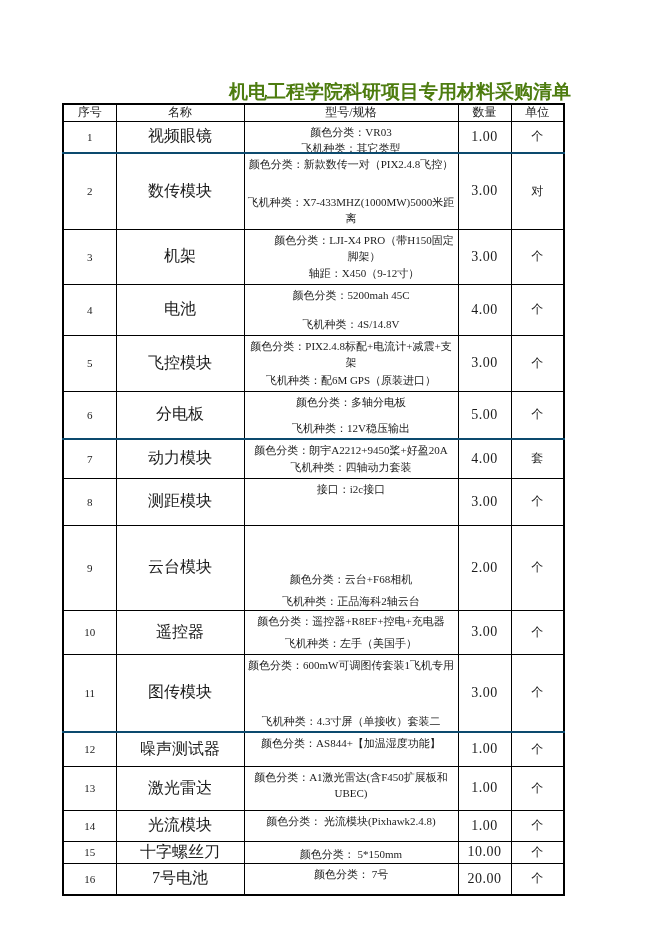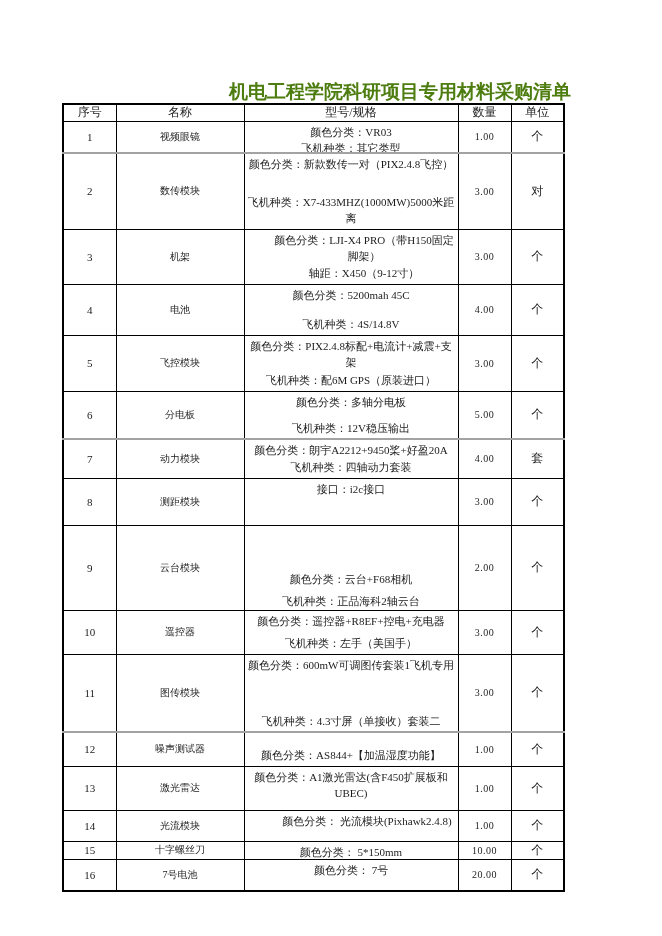--- a/index.html
+++ b/index.html
@@ -31,38 +31,38 @@
   th,td{
     border:1px solid #000;
     text-align:center;
     vertical-align:middle;
     padding:0;
     overflow:hidden;
   }
   thead tr{height:17px;}
   th{font-size:12px;font-weight:normal;line-height:15px;text-align:center;}
   td.no{font-size:11px;}
-  td.qty{font-size:10px;letter-spacing:0.5px;}
-  td.name{font-size:10px;margin-top:16px;}
+  td.qty{font-size:14px;letter-spacing:0.5px;}
+  td.name{font-size:16px;margin-top:16px;}
   td.unit{font-size:12px;}
   .specwrap{
     display:flex;
     flex-direction:column;
     justify-content:space-between;
     align-items:center;
     box-sizing:border-box;
     padding:1px 2px;
     width:100%;
   }
   .specline{
     font-size:11px;
     line-height:16px;
     text-align:center;
   }
-  tr.pb td{border-top:2px solid #a3a3a3;}
+  tr.pb td{border-top:2px solid #0c4a6e;}
 </style>
 </head>
 <body>
 
 <div class="page-title">机电工程学院科研项目专用材料采购清单</div>
 
 <table class="sheet">
   <colgroup>
     <col style="width:53px">
     <col style="width:128px">
@@ -209,21 +209,21 @@
             <div class="specline">飞机种类：4.3寸屏（单接收）套装二</div>
           </div>
         </td>
         <td class="qty">3.00</td>
         <td class="unit">个</td>
       </tr>
       <tr class="pb" style="height: 34px;">
         <td class="no">12</td>
         <td class="name">噪声测试器</td>
         <td class="spec">
-          <div class="specwrap" style="height: 30px; justify-content: flex-end;">
+          <div class="specwrap" style="height: 30px;">
             <div class="specline">颜色分类：AS844+【加温湿度功能】</div>
           </div>
         </td>
         <td class="qty">1.00</td>
         <td class="unit">个</td>
       </tr>
       <tr style="height: 44px;">
         <td class="no">13</td>
         <td class="name">激光雷达</td>
         <td class="spec">
@@ -231,21 +231,21 @@
             <div class="specline">颜色分类：A1激光雷达(含F450扩展板和UBEC)</div>
           </div>
         </td>
         <td class="qty">1.00</td>
         <td class="unit">个</td>
       </tr>
       <tr style="height: 31px;">
         <td class="no">14</td>
         <td class="name">光流模块</td>
         <td class="spec">
-          <div class="specwrap" style="height: 27px; margin-left: 16px;">
+          <div class="specwrap" style="height: 27px;">
             <div class="specline">颜色分类： 光流模块(Pixhawk2.4.8)</div>
           </div>
         </td>
         <td class="qty">1.00</td>
         <td class="unit">个</td>
       </tr>
       <tr style="height: 18px;">
         <td class="no">15</td>
         <td class="name">十字螺丝刀</td>
         <td class="spec">

